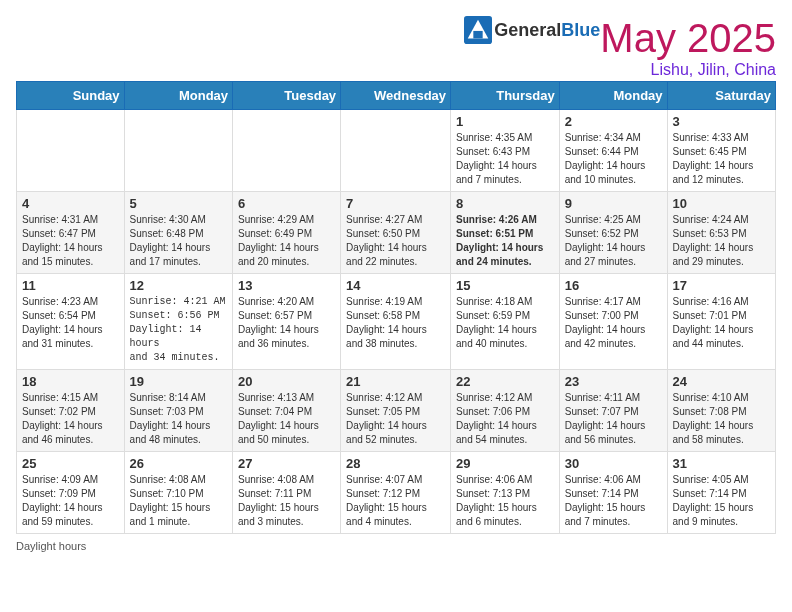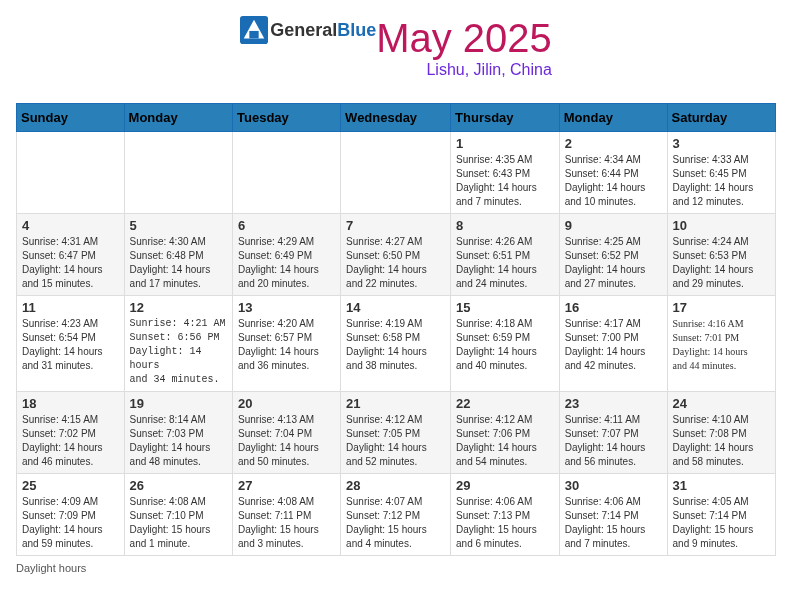--- a/index.html
+++ b/index.html
@@ -5,23 +5,23 @@
     * { box-sizing: border-box; margin: 0; padding: 0; }
     body {
       font-family: Arial, sans-serif;
       background: #fff;
       width: 792px;
       min-height: 612px;
       padding: 16px;
     }
     .header {
       display: flex;
-      justify-content: center;
+      justify-content: flex-end;
       align-items: flex-start;
-      margin-bottom: 24px;
+      margin-bottom: 2px;
     }
     .logo {
       display: flex;
       align-items: center;
     }
     .logo-icon {
       width: 28px;
       height: 28px;
       margin-right: 2px;
     }
@@ -37,25 +37,25 @@
       font-size: 16px;
       color: #6d28d9;
     }
     .calendar {
       width: 100%;
       border-collapse: collapse;
       border: 1px solid #ccc;
     }
     .calendar th {
       background-color: #2980b9;
-      color: #000000;
+      color: #ffffff;
       font-size: 13px;
       font-weight: bold;
       padding: 6px 4px;
-      text-align: left;
+      text-align: right;
       border: 1px solid #1a6cb5;
     }
     .calendar td {
       vertical-align: top;
       border: 1px solid #ddd;
       padding: 4px 5px;
       font-size: 10.5px;
       color: #333;
       width: 113px;
       min-height: 80px;
@@ -179,21 +179,21 @@
         </td>
         <td>
           <span class="day-number">7</span>
           <div class="day-info" style="white-space: pre-line;">Sunrise: 4:27 AM
 Sunset: 6:50 PM
 Daylight: 14 hours
 and 22 minutes.</div>
         </td>
         <td>
           <span class="day-number">8</span>
-          <div class="day-info" style="white-space: pre-line;">Sunrise: 4:26 AM
+          <div class="day-info" style="white-space: pre-line; font-weight: bold;">Sunrise: 4:26 AM
 Sunset: 6:51 PM
 Daylight: 14 hours
 and 24 minutes.</div>
         </td>
         <td>
           <span class="day-number">9</span>
           <div class="day-info" style="white-space: pre-line;">Sunrise: 4:25 AM
 Sunset: 6:52 PM
 Daylight: 14 hours
 and 27 minutes.</div>
@@ -244,21 +244,21 @@
         </td>
         <td>
           <span class="day-number">16</span>
           <div class="day-info" style="white-space: pre-line;">Sunrise: 4:17 AM
 Sunset: 7:00 PM
 Daylight: 14 hours
 and 42 minutes.</div>
         </td>
         <td>
           <span class="day-number">17</span>
-          <div class="day-info" style="white-space: pre-line; font-family: Liberation Serif, serif;">Sunrise: 4:16 AM
+          <div class="day-info" style="white-space: pre-line;">Sunrise: 4:16 AM
 Sunset: 7:01 PM
 Daylight: 14 hours
 and 44 minutes.</div>
         </td>
       </tr>
       <tr class="row-even">
         <td>
           <span class="day-number">18</span>
           <div class="day-info" style="white-space: pre-line;">Sunrise: 4:15 AM
 Sunset: 7:02 PM

